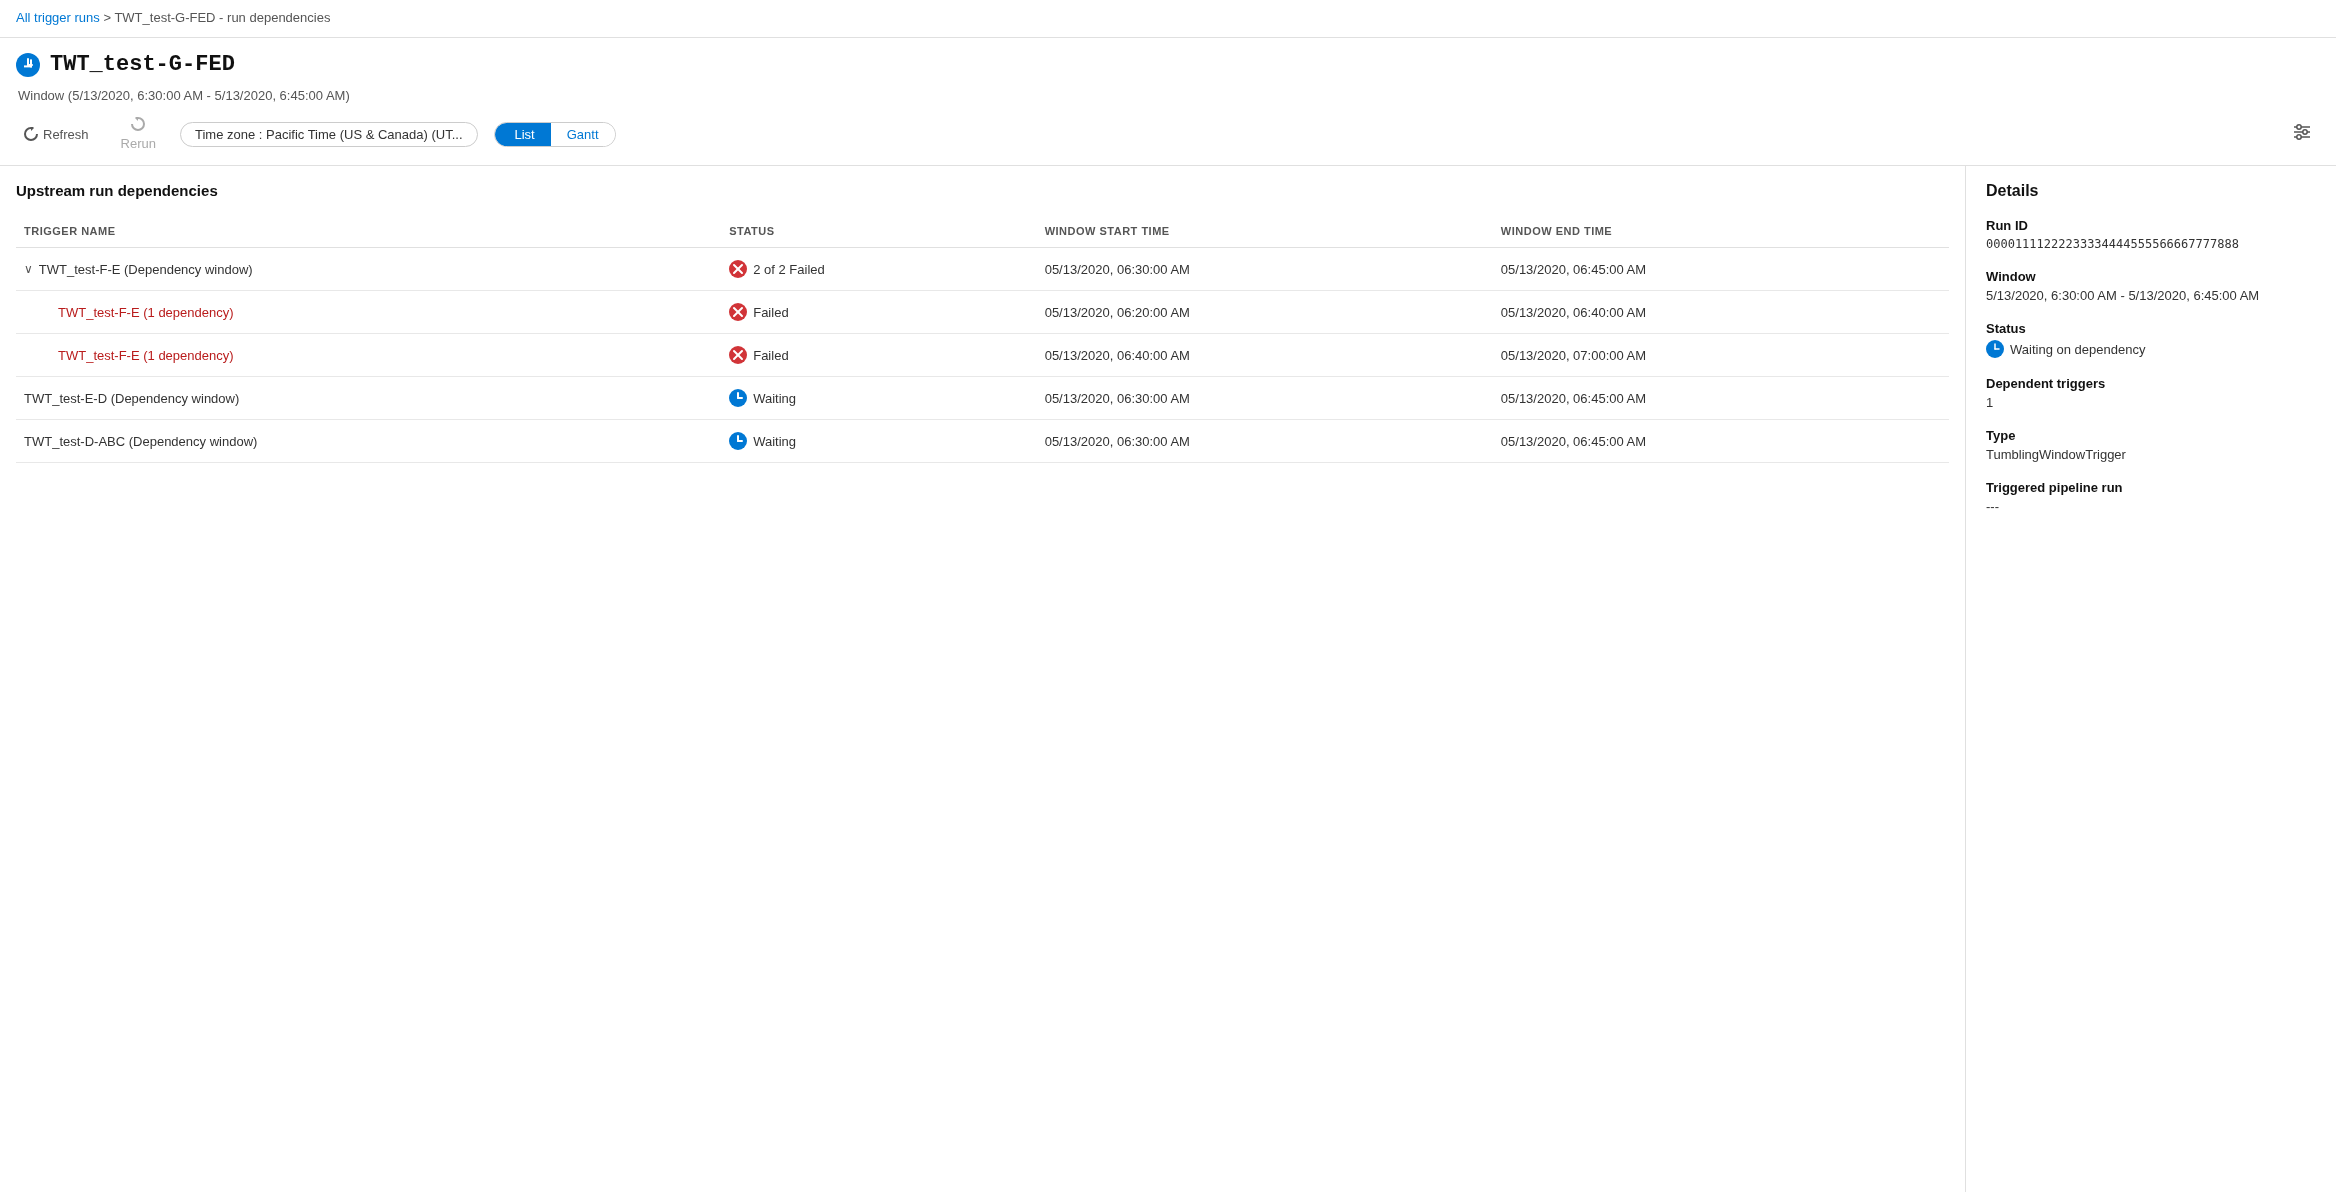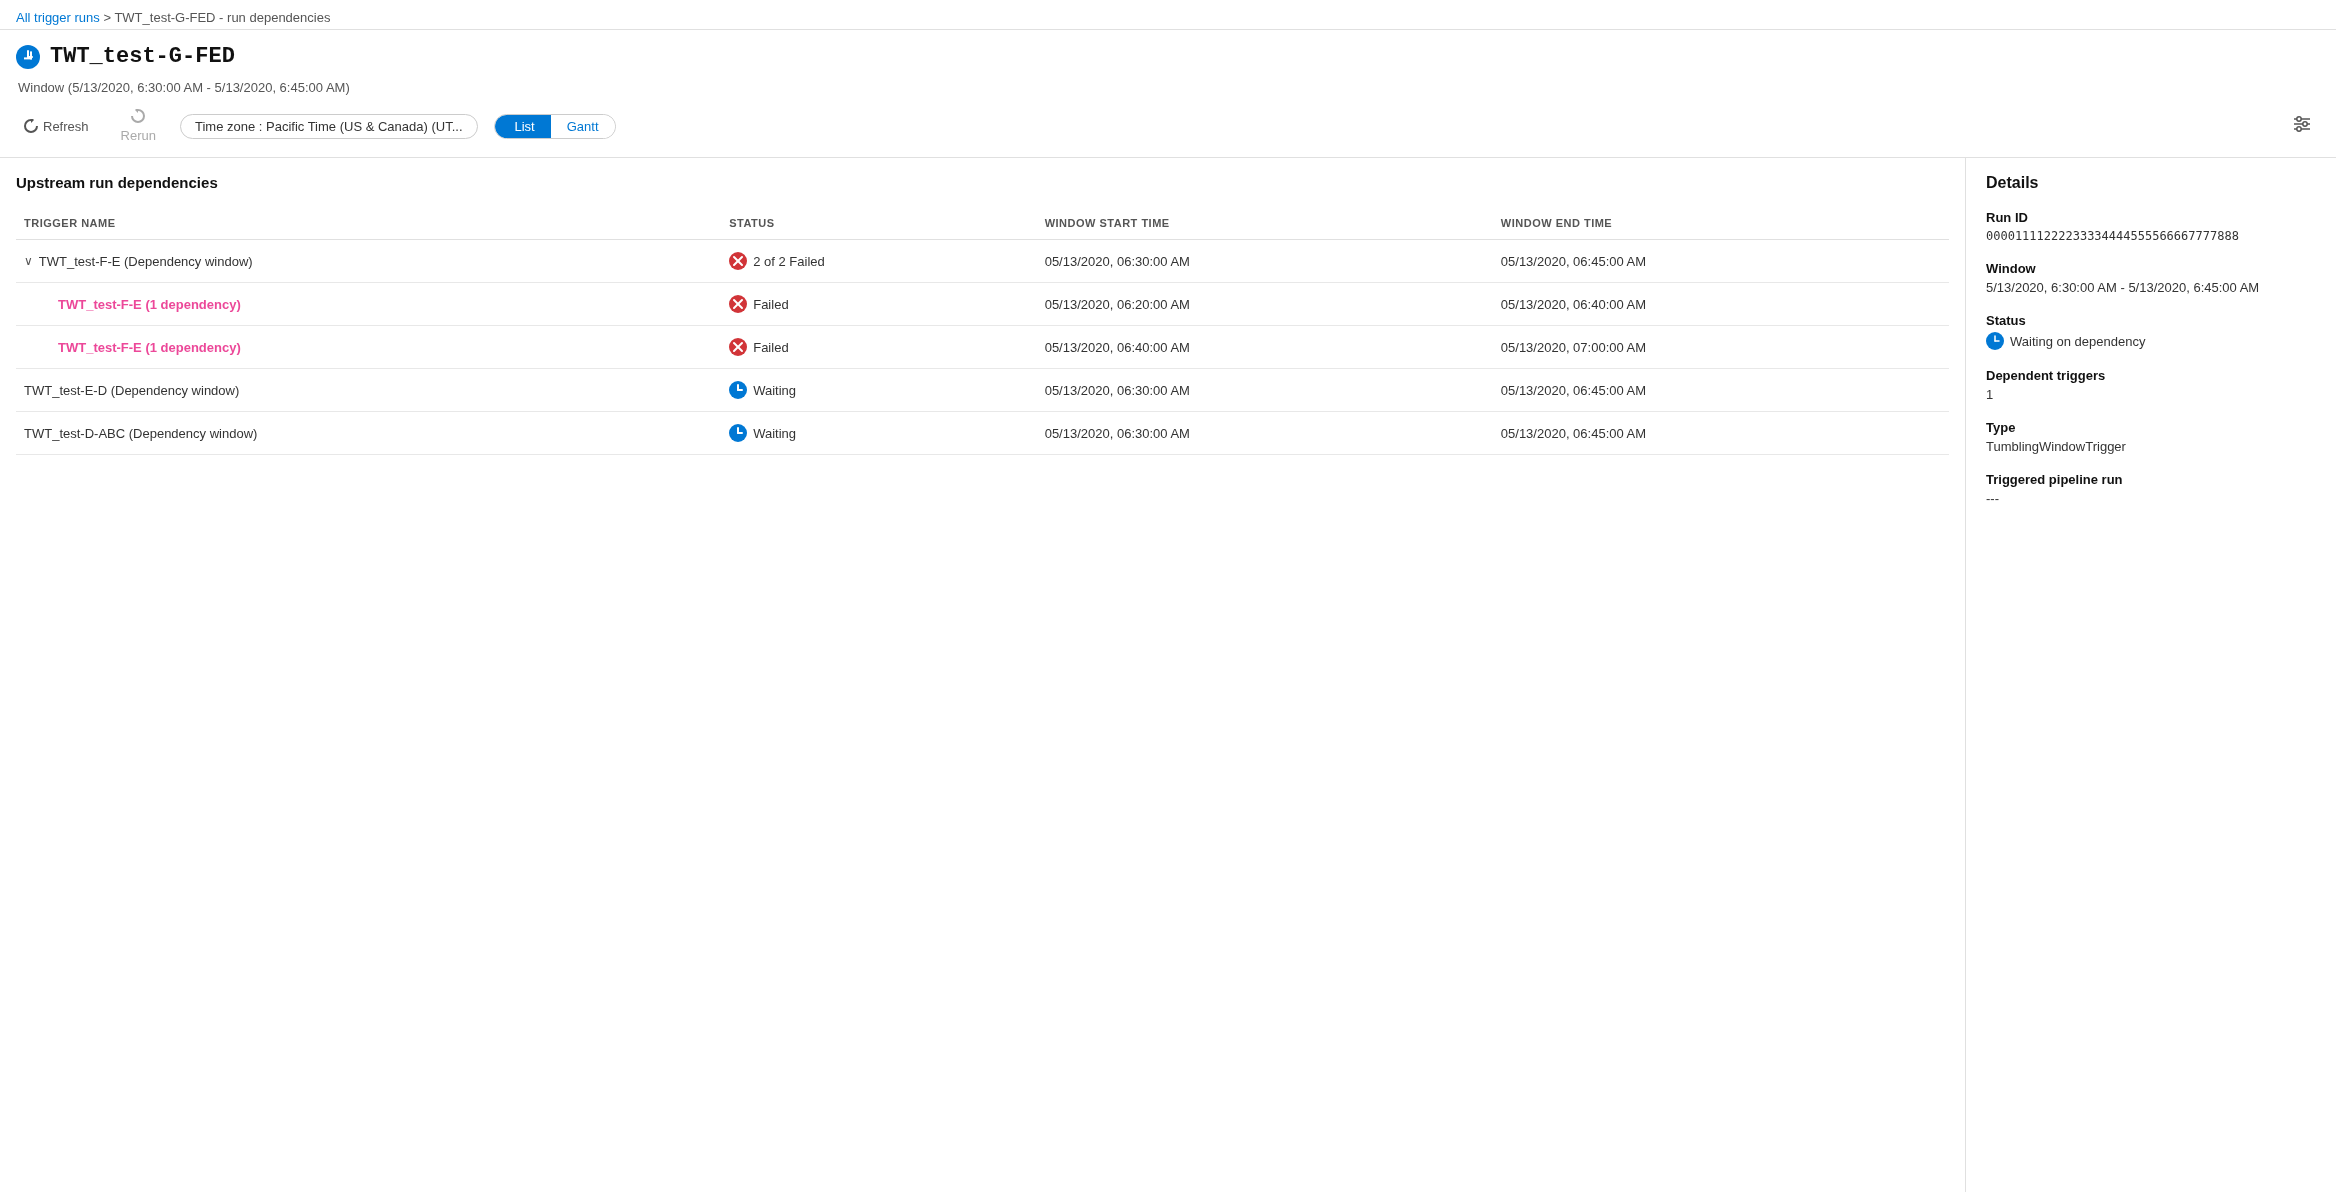--- a/index.html
+++ b/index.html
@@ -1,19 +1,19 @@
 <!DOCTYPE html>
 <html><head>
   <meta charset="utf-8">
   <style>
     * { box-sizing: border-box; margin: 0; padding: 0; }
     body { font-family: 'Segoe UI', Arial, sans-serif; font-size: 14px; color: #333; background: #fff; }
 
     .breadcrumb {
-      padding: 10px 16px 4px 16px;
+      padding: 10px 16px 12px 16px;
       font-size: 13px;
       color: #555;
       border-bottom: 1px solid #e0e0e0;
     }
     .breadcrumb a { color: #0078d4; text-decoration: none; }
     .breadcrumb span { color: #555; }
 
     .page-header {
       padding: 14px 16px 0 16px;
     }
@@ -79,21 +79,21 @@
       text-align: left; font-size: 11px; font-weight: 700; color: #555;
       padding: 6px 8px 10px 8px; text-transform: uppercase; letter-spacing: 0.5px;
       border-bottom: 1px solid #e0e0e0;
     }
     .dep-table td {
       padding: 12px 8px; border-bottom: 1px solid #e8e8e8; font-size: 13px; vertical-align: middle;
     }
     .dep-table tr:last-child td { border-bottom: 1px solid #e8e8e8; }
 
     .trigger-name-cell { display: flex; align-items: center; gap: 6px; }
-    .trigger-name-link { color: #ec4899; text-decoration: none; font-weight: bold; }
+    .trigger-name-link { color: #b91c1c; text-decoration: none; }
 
     .status-cell { display: flex; align-items: center; gap: 6px; }
 
     .icon-clock {
       display: inline-block; width: 18px; height: 18px; border-radius: 50%;
       background: #0078d4; position: relative; flex-shrink: 0;
     }
     .icon-clock::after {
       content: '';
       position: absolute;

